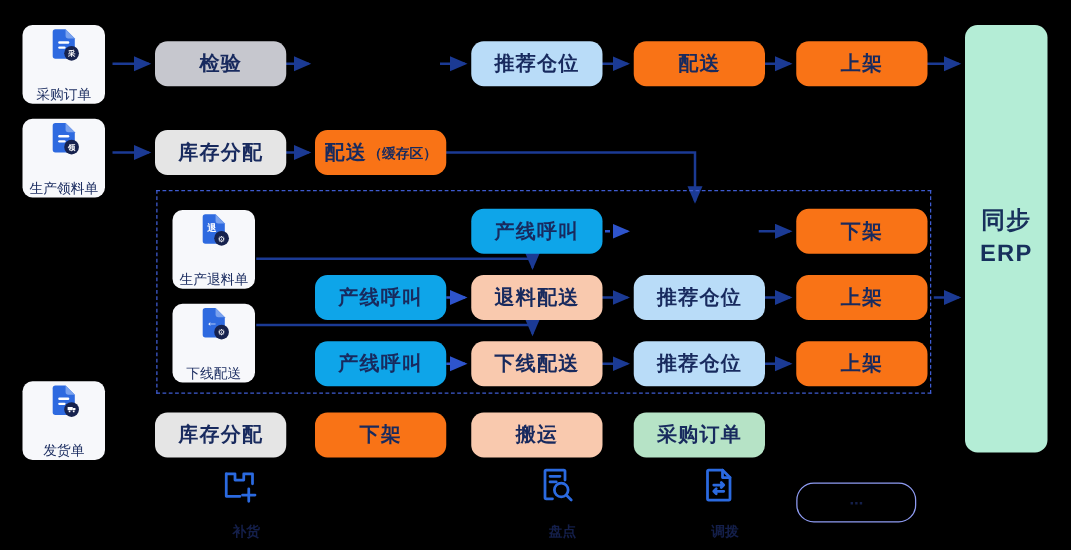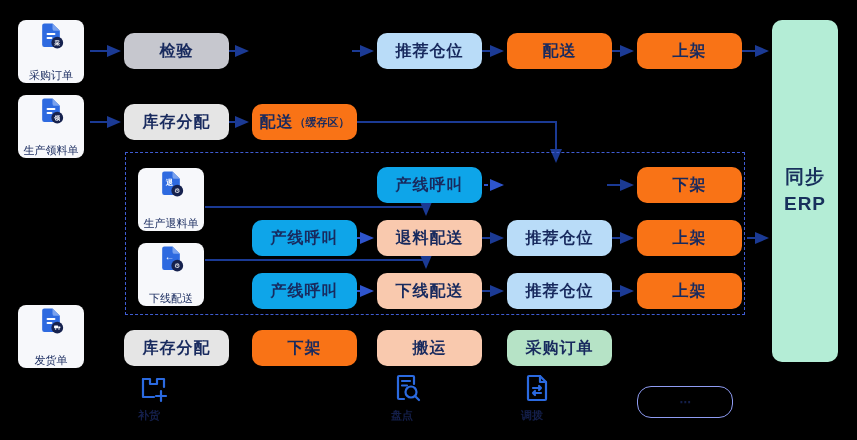--- a/index.html
+++ b/index.html
@@ -15,21 +15,21 @@
   .peach{background:#f97316}.salmon{background:#f9c9ae}.peri{background:#f97316}
   .yellow{background:#e5e5e5}.orange{background:#0ea5e9}
   .sub{font-size:11px;font-weight:700;letter-spacing:0;margin-left:1px;}
   .card{position:absolute;width:66px;height:63px;background:#f7f8fb;border-radius:8px;
         display:flex;flex-direction:column;align-items:center;justify-content:center;
         box-sizing:border-box;padding-top:2px;}
   .card-label{font-size:11px;font-weight:400;color:#182a5e;white-space:nowrap;margin-top:18px;}
   .erp{position:absolute;left:772px;top:20px;width:66px;height:342px;background:#b4edd6;
        border-radius:10px;display:flex;flex-direction:column;align-items:center;justify-content:center;
        font-size:19px;font-weight:700;color:#17305c;line-height:1.4;letter-spacing:1px;}
-  .tool{position:absolute;width:70px;display:flex;flex-direction:column;align-items:flex-start;gap:4px;}
+  .tool{position:absolute;width:70px;display:flex;flex-direction:column;align-items:flex-end;gap:14px;}
   .tool-label{font-size:11px;font-weight:700;color:#141f4a;white-space:nowrap;}
   .more-btn{position:absolute;left:637px;top:386px;width:96px;height:32px;
             border:1.5px solid #8f9cf3;border-radius:14px;box-sizing:border-box;
             display:flex;align-items:center;justify-content:center;
             color:#141f4a;font-size:11px;font-weight:700;}
   .badge-text{font-weight:700;}
 </style>
 </head>
 <body>
 

